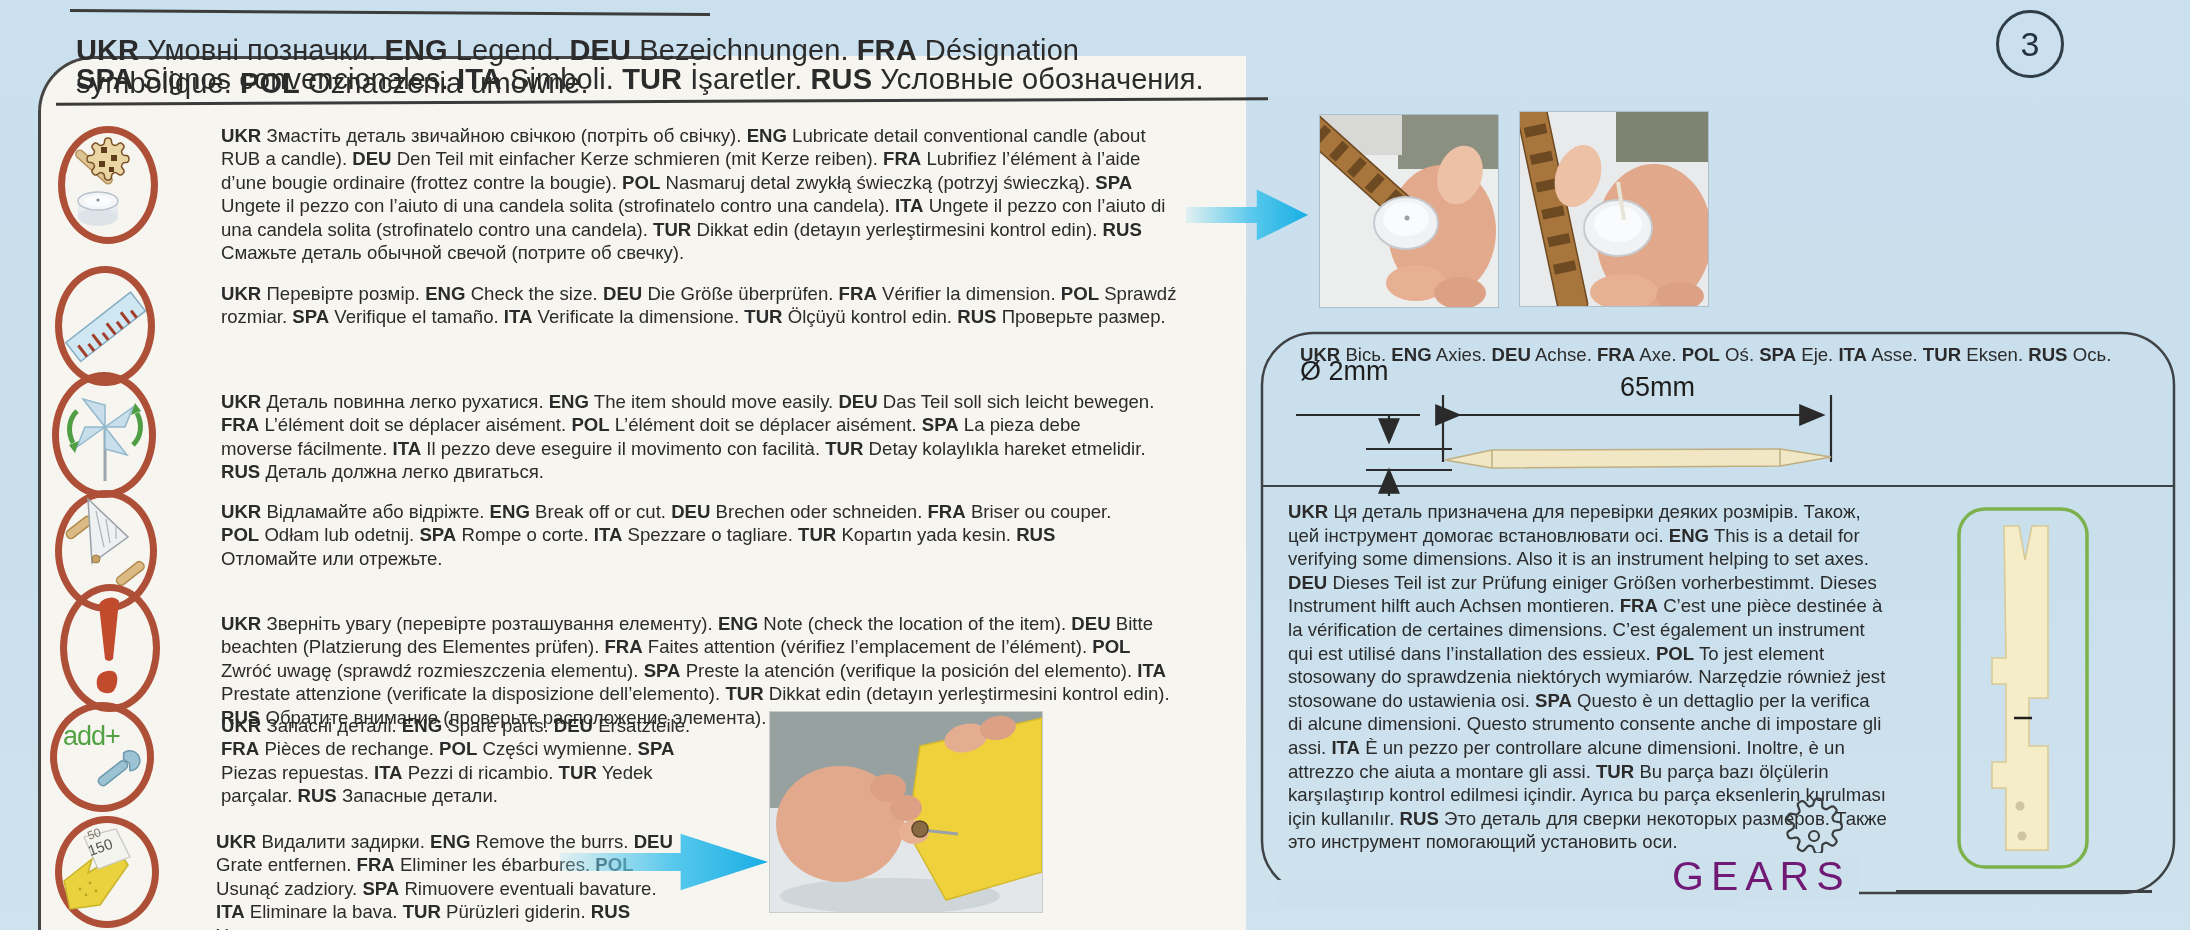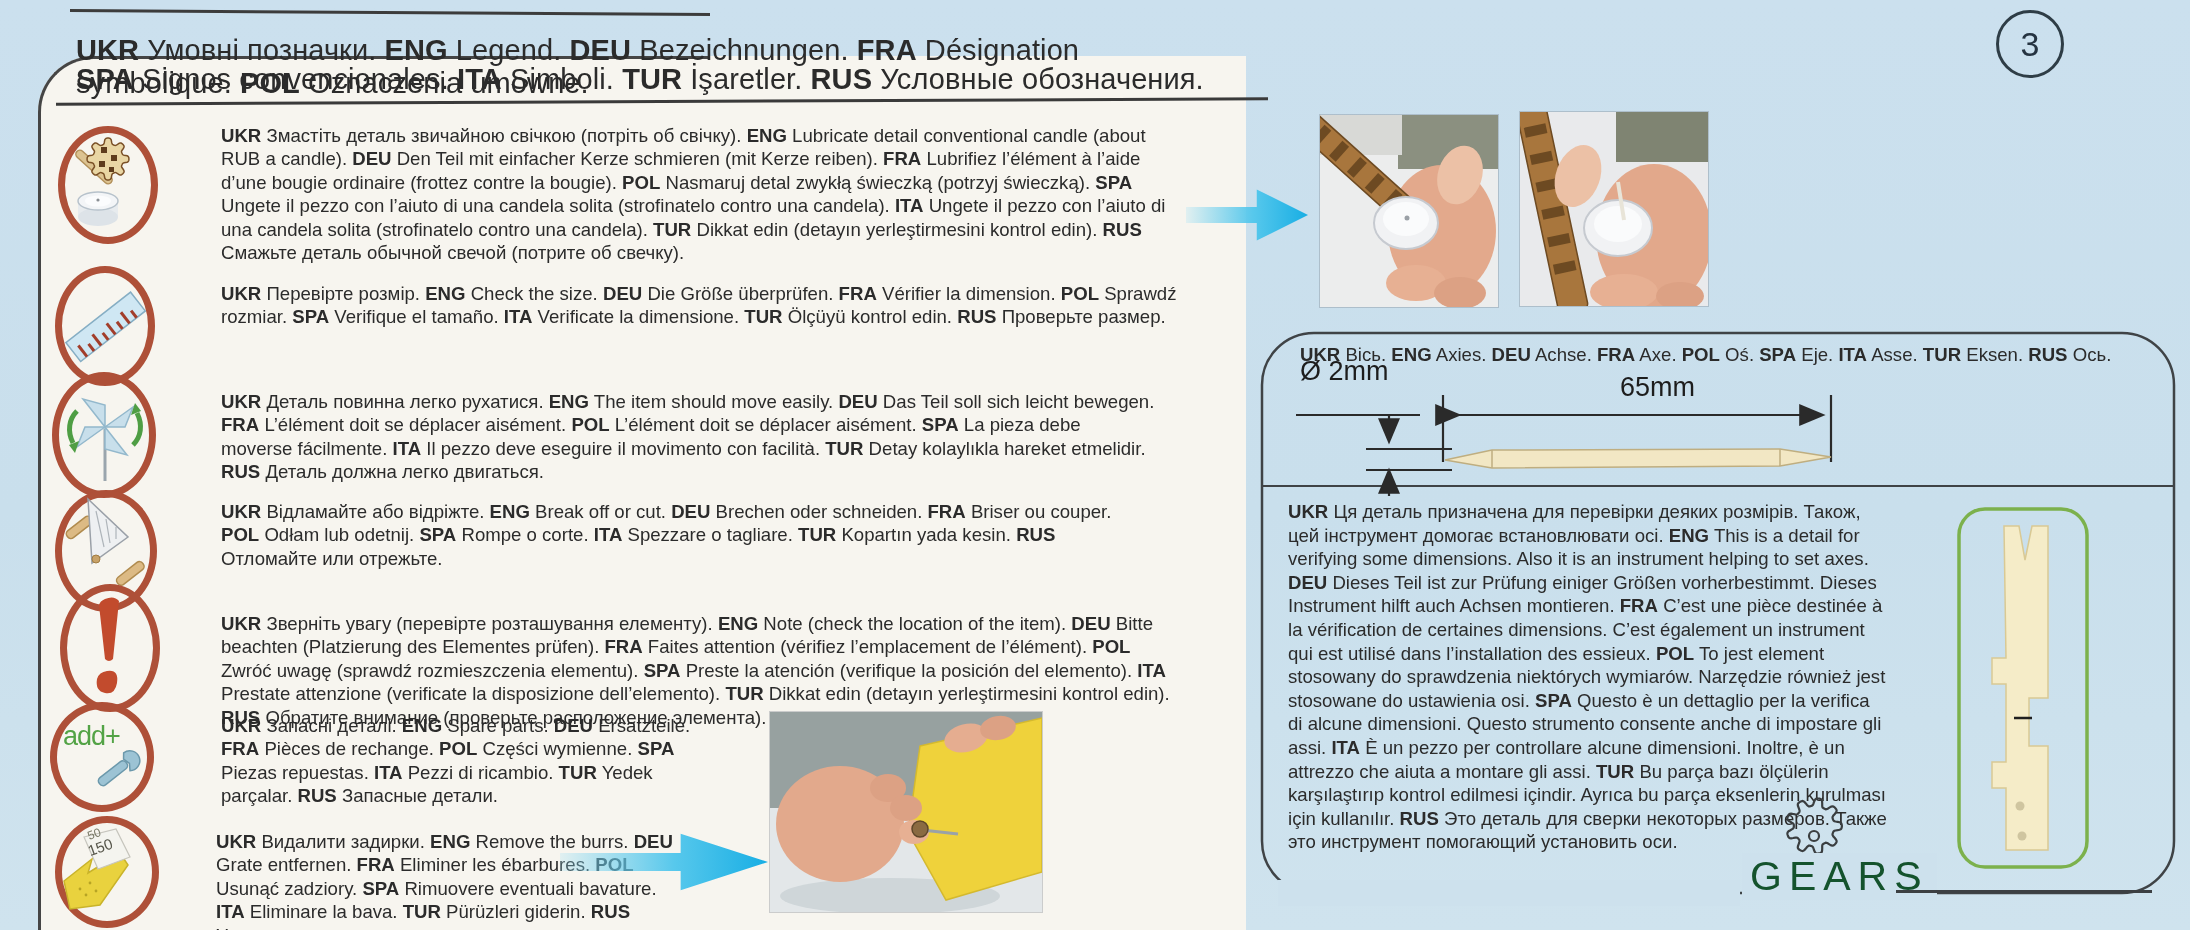--- a/index.html
+++ b/index.html
@@ -24,21 +24,21 @@
   
   .cyan-arrow{background:linear-gradient(90deg,rgba(160,224,245,.25),#57c8ec 55%,#18aee4);
       clip-path:polygon(0 36%,58% 36%,58% 6%,100% 50%,58% 94%,58% 64%,0 64%);}
   
   .photo{box-shadow:0 0 0 1px rgba(120,130,140,.35);}
   
   #axes-header{left:1300px;top:344px;width:860px;font-size:18.6px;}
   #dia-label{left:1300px;top:356px;font-size:27px;color:#1d1d1d;}
   #len-label{left:1620px;top:372px;font-size:27px;color:#1d1d1d;}
   #axes-desc{left:1288px;top:500px;width:600px;font-size:18.6px;line-height:23.6px;}
-  #gears-word{left:1742px;top:853px;font-size:41px;letter-spacing:7px;color:#14532d;font-weight:400;
+  #gears-word{left:1664px;top:853px;font-size:41px;letter-spacing:7px;color:#701a75;font-weight:400;
       background:#cde1ed;padding:0 8px;}
   #gears-rule{left:1896px;top:890px;width:256px;height:2.5px;background:#3c4043;}
 </style>
 </head>
 <body>
 
 <div id="page">
 
   <div class="abs" id="legend-zone"></div>
   <div class="abs" id="top-edge"></div>

